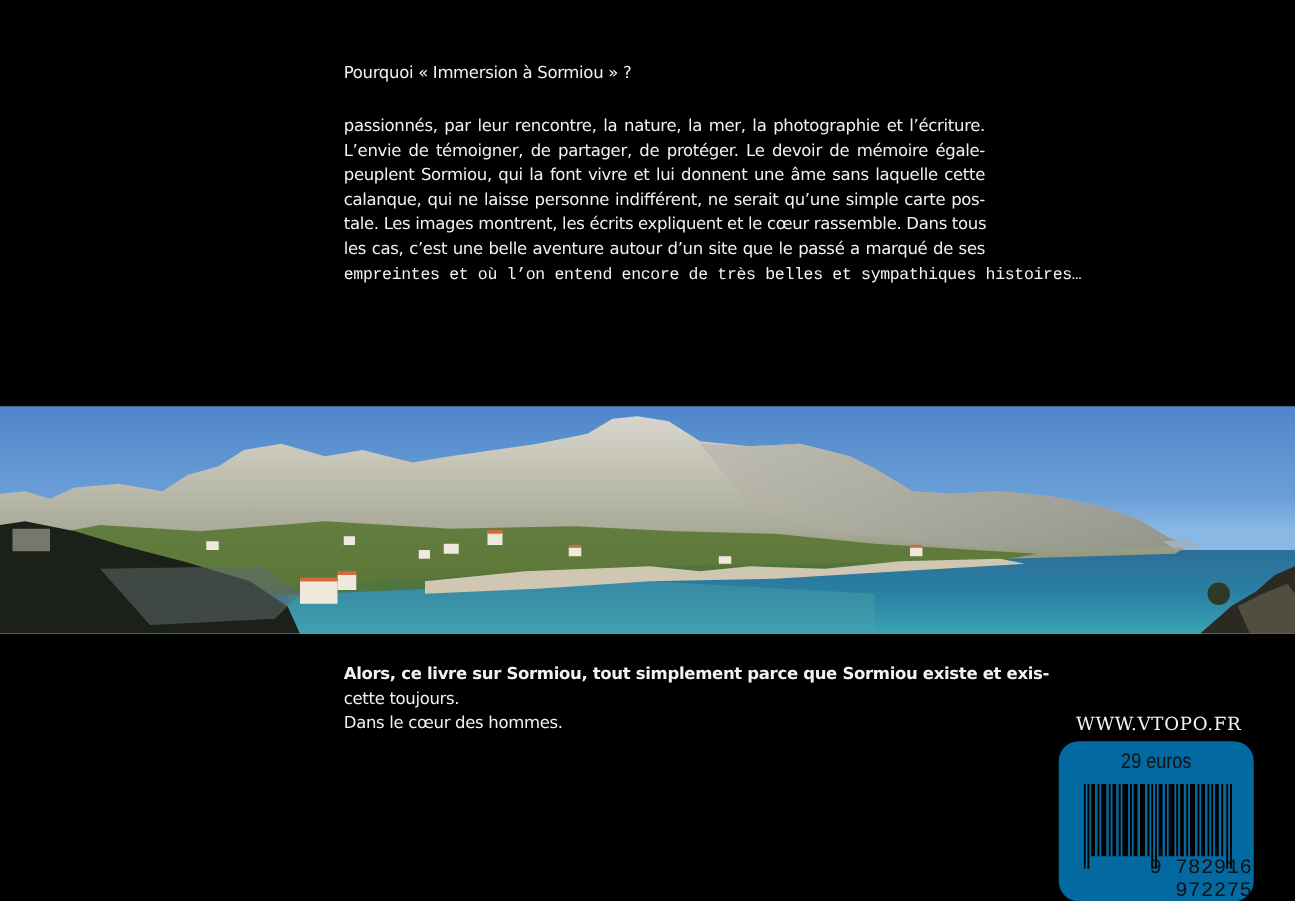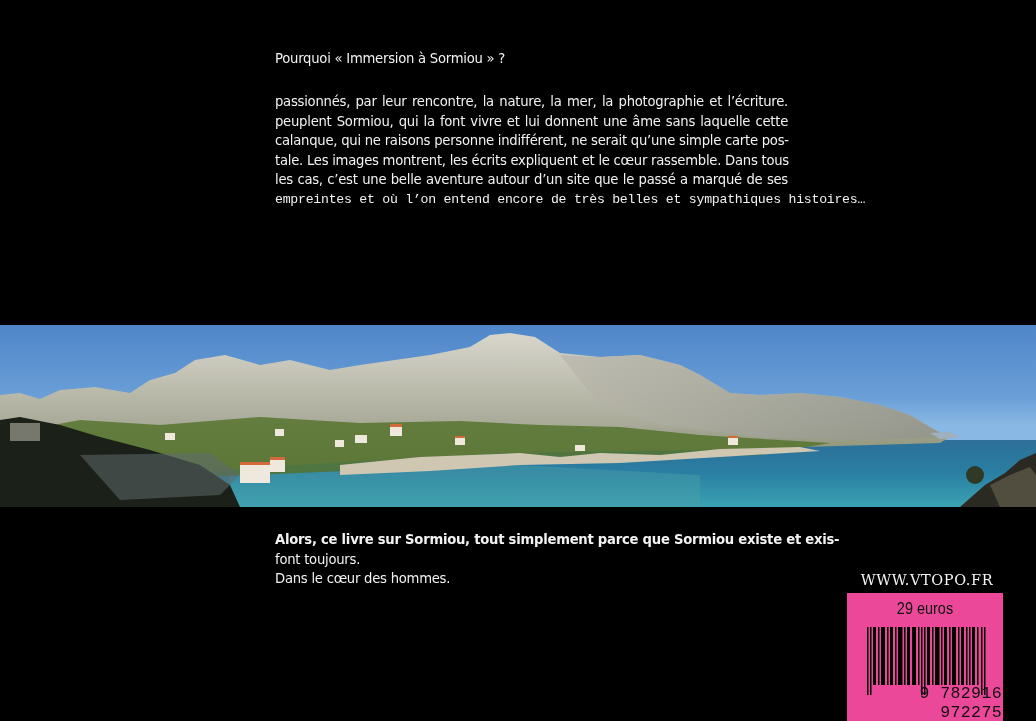--- a/index.html
+++ b/index.html
@@ -23,43 +23,44 @@
     position:absolute; left:0; top:325px; width:1036px; height:182px; overflow:hidden;
     background:linear-gradient(180deg,#4f86c9 0%,#6a9fd7 40%,#8ab8e4 55%,#8ab8e4 100%);
   }
   .panorama svg { position:absolute; left:0; top:0; }
 
   .site-url {
     position:absolute; left:849px; top:572px; width:156px; text-align:center;
     font-family:"DejaVu Serif", serif; font-size:14.5px; letter-spacing:0.6px; color:#f4f4f4;
   }
   .barcode-box {
-    position:absolute; left:847px; top:593px; width:156px; height:128px; background:#ec4899;
+    position:absolute; left:847px; top:593px; width:156px; height:128px; background:#0369a1;border-radius:16px;
   }
   .price {
     position:absolute; left:0; top:6px; width:156px; text-align:center;
     font-family:"Liberation Sans Narrow","Liberation Sans", sans-serif; font-size:17px; color:#111;
     transform:scaleX(0.85);
   }
   .bars { position:absolute; left:20px; top:34px; width:120px; height:68px; }
   .isbn {
     position:absolute; left:5px; top:91px; width:150px; text-align:right;
     font-family:Liberation Mono, monospace; font-size:16.5px; color:#111; letter-spacing:0.4px;
     background:transparent;
   }
 </style>
 </head>
 <body>
 
 <div class="text-block intro-q">Pourquoi « Immersion à Sormiou » ?</div>
 
 <div class="text-block body-para">
   <span class="line">passionnés, par leur rencontre, la nature, la mer, la photographie et l’écriture.</span>
+  <span class="line">L’envie de témoigner, de partager, de protéger. Le devoir de mémoire égale-</span>
   <span class="line">peuplent Sormiou, qui la font vivre et lui donnent une âme sans laquelle cette</span>
-  <span class="line">calanque, qui ne raisons personne indifférent, ne serait qu’une simple carte pos-</span>
+  <span class="line">calanque, qui ne laisse personne indifférent, ne serait qu’une simple carte pos-</span>
   <span class="line">tale. Les images montrent, les écrits expliquent et le cœur rassemble. Dans tous</span>
   <span class="line">les cas, c’est une belle aventure autour d’un site que le passé a marqué de ses</span>
   <span class="line last">empreintes et où l’on entend encore de très belles et sympathiques histoires…</span>
 </div>
 
 <div class="panorama">
   <svg width="1036" height="182" viewBox="0 0 1036 182">
     <defs>
       <linearGradient id="sea" x1="0" y1="0" x2="0" y2="1">
         <stop offset="0" stop-color="#2d6f99"></stop>
@@ -114,21 +115,21 @@
     <rect x="10" y="98" width="30" height="18" fill="#8d8e83" opacity="0.8"></rect>
 
     <path d="M960 182 L985 160 L1005 148 L1020 135 L1036 128 L1036 182 Z" fill="#2b2a22"></path>
     <path d="M990 160 L1010 150 L1030 142 L1036 150 L1036 182 L1000 182 Z" fill="#6b6654" opacity="0.6"></path>
     <circle cx="975" cy="150" r="9" fill="#2f3a26"></circle>
   </svg>
 </div>
 
 <div class="text-block closing">
   <span class="line j">Alors, ce livre sur Sormiou, tout simplement parce que Sormiou existe et exis-</span>
-  <span class="line">font toujours.</span>
+  <span class="line">cette toujours.</span>
   <span class="line">Dans le cœur des hommes.</span>
 </div>
 
 <div class="site-url">WWW.VTOPO.FR</div>
 
 <div class="barcode-box">
   <div class="price">29 euros</div>
   <svg class="bars" viewBox="0 0 120 68" preserveAspectRatio="none">
     <g fill="#000">
       <rect x="0" y="0" width="1.5" height="68"></rect>

